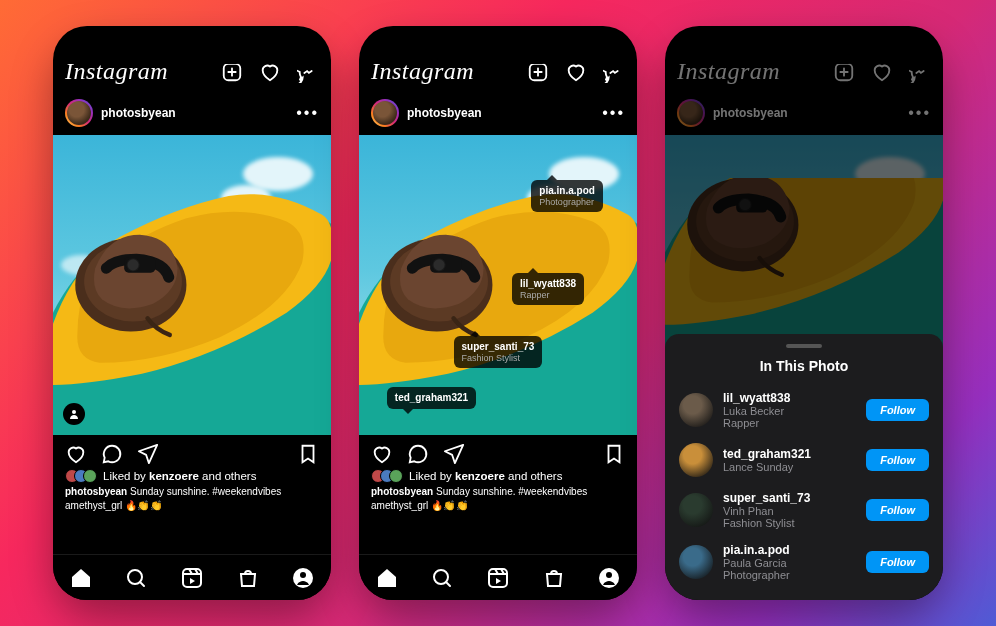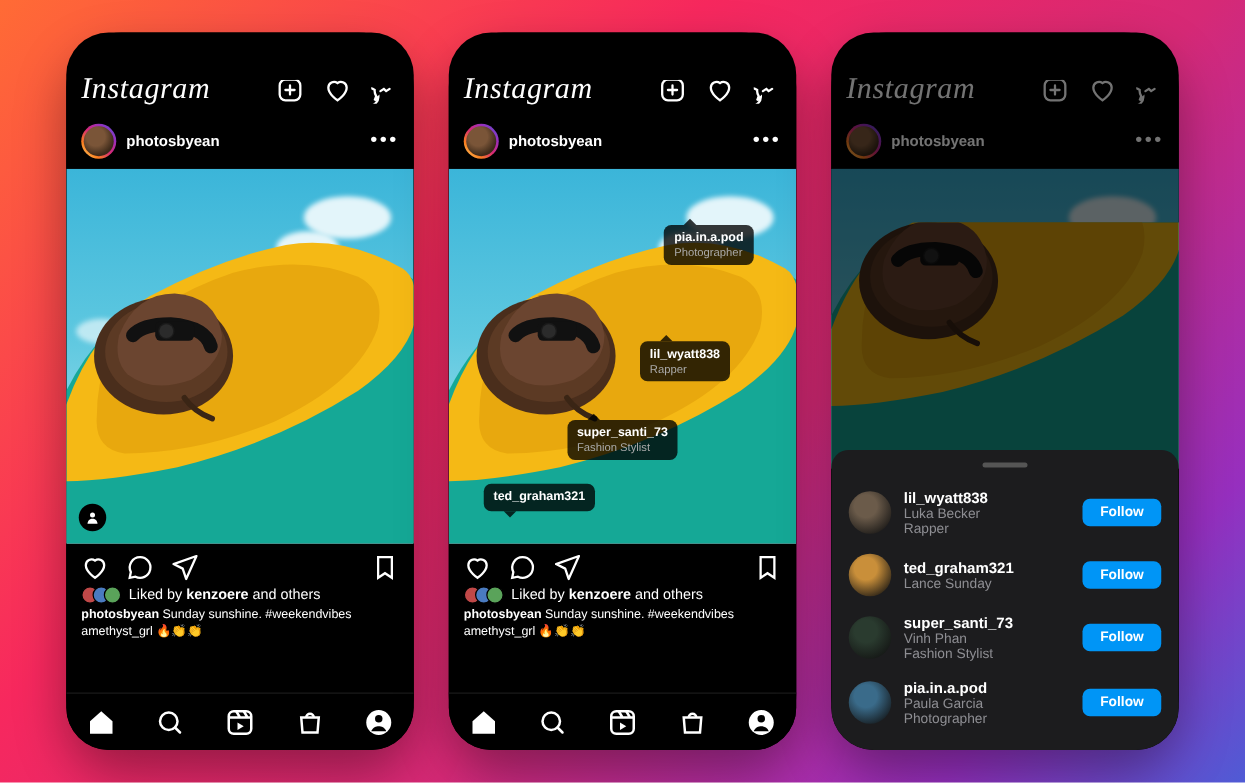--- a/index.html
+++ b/index.html
@@ -62,21 +62,21 @@
   .tab { width:26px; height:26px; display:flex; align-items:center; justify-content:center; cursor:pointer; color:#fff; }
 
   .sheet { position:absolute; left:0; right:0; bottom:0; background:#1c1c1e; border-radius:14px 14px 0 0; padding:10px 0 12px; z-index:40; }
   .grab { width:36px; height:4px; background:#555; border-radius:2px; margin:0 auto 10px; }
   .sheet-title { color:#fff; text-align:center; font-size:14px; font-weight:600; margin-bottom:10px; }
   .sheet-row { display:flex; align-items:center; padding:7px 14px; gap:10px; }
   .rimg { width:34px; height:34px; border-radius:50%; flex:0 0 auto; }
   .rtext { flex:1; min-width:0; }
   .rtext .u { color:#fff; font-size:12px; font-weight:600; }
   .rtext .n { color:#8e8e93; font-size:11px; }
-  .follow { flex:0 0 auto; background:#0095f6; color:#fff; font-size:11px; font-weight:600; border:none; border-radius:6px; padding:5px 14px; cursor:pointer; }
+  .follow { flex:0 0 auto; background:#0095f6; color:#fff; font-size:11px; font-weight:600; border:none; border-radius:6px; padding:5px 14px; cursor:pointer;font-style:italic; }
 
   .dim .app-header, .dim .post-head { opacity:.45; }
 </style>
 </head>
 <body>
 
 <svg width="0" height="0" style="position:absolute">
   <defs>
     <g id="i-plus">
         <rect x="3" y="3" width="18" height="18" rx="5" fill="none" stroke="currentColor" stroke-width="2"></rect>
@@ -402,20 +402,21 @@
       <div class="hoodie">
           <svg viewBox="0 0 250 250" preserveAspectRatio="xMidYMax slice">
             <use href="#hoodie-art"></use>
           </svg>
         </div>
       <div class="dimmer"></div>
     </div>
 
     <div class="sheet">
       <div class="grab"></div>
+      <div class="sheet-title">In This Photo</div>
       <div id="sheet-rows">
           <div class="sheet-row">
             <div class="rimg" style="background:radial-gradient(circle at 40% 35%,#6b5b4a 30%, #111 90%)"></div>
             <div class="rtext">
               <div class="u">lil_wyatt838</div>
               <div class="n">Luka Becker<br>Rapper</div>
             </div>
             <button class="follow">Follow</button>
           </div>
           <div class="sheet-row">

